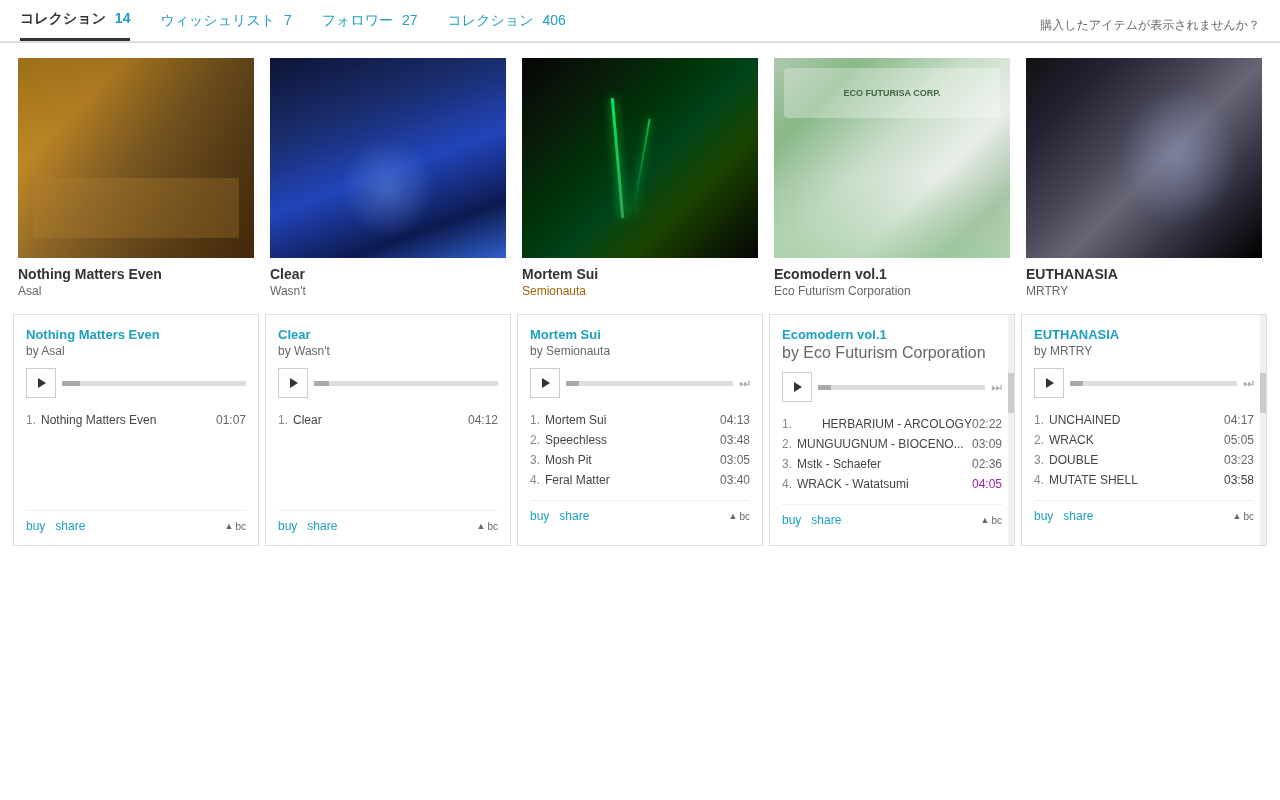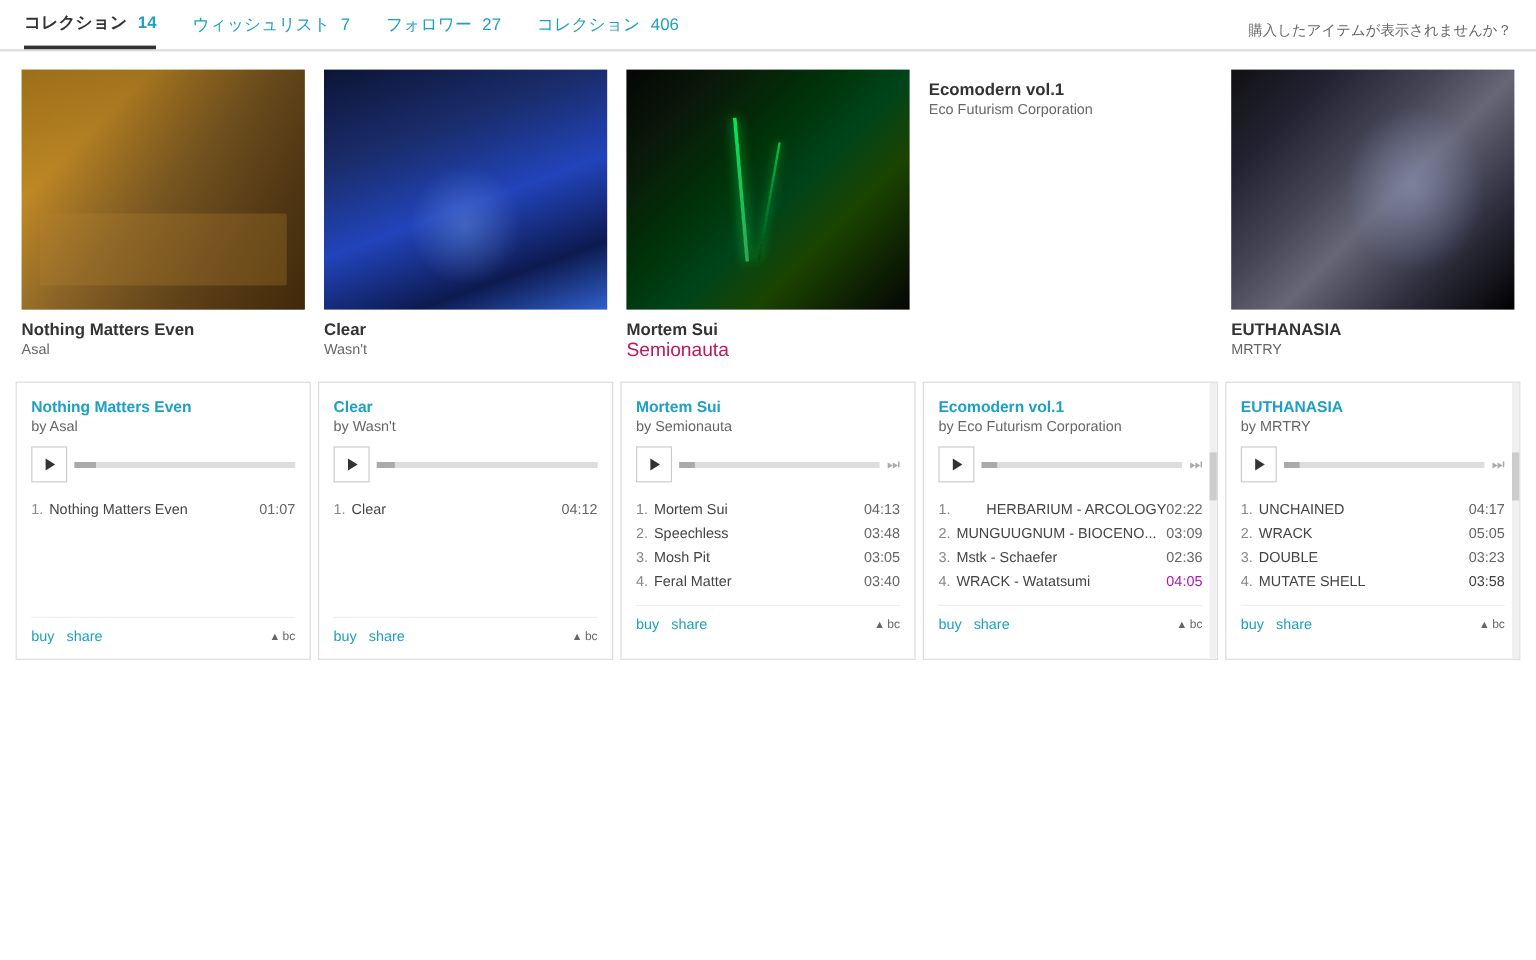--- a/index.html
+++ b/index.html
@@ -48,24 +48,28 @@
     <div style="font-weight:bold; font-size:14px; margin-top:8px;">Clear</div>
     <div style="font-size:12px; color:#666; margin-top:2px;">Wasn't</div>
   </div>
 
   <div style="flex:1; padding:0 8px;">
     <div style="width:100%; height:200px; background:linear-gradient(135deg,#050505 0%,#0a1a0a 20%,#003308 40%,#00441a 55%,#1a4400 70%,#050505 100%); position:relative; overflow:hidden;">
       <div style="position:absolute;top:20%;left:40%;width:3px;height:60%;background:linear-gradient(to bottom,rgba(0,255,100,0.9),rgba(100,255,150,0.5));transform:rotate(-5deg);box-shadow:0 0 10px rgba(0,255,80,0.8);"></div>
       <div style="position:absolute;top:30%;left:50%;width:2px;height:50%;background:linear-gradient(to bottom,rgba(0,255,100,0.7),transparent);transform:rotate(10deg);box-shadow:0 0 8px rgba(0,255,80,0.6);"></div>
     </div>
     <div style="font-weight:bold; font-size:14px; margin-top:8px;">Mortem Sui</div>
-    <div style="font-size:16px; color:#be185d; margin-top:2px;">Semionauta</div>
-  </div>
-
-  <div style="flex:1; padding:0 8px;">
+    <div style="font-size:12px; color:#a16207; margin-top:2px;">Semionauta</div>
+  </div>
+
+  <div style="flex:1; padding:0 8px;">
+    <div style="width:100%; height:200px; background:linear-gradient(135deg,#b0c8b0 0%,#88b888 20%,#c8ddc8 45%,#e8eee8 65%,#a8c4a8 85%,#ccdccc 100%); position:relative; overflow:hidden;">
+      <div style="position:absolute;top:10px;left:10px;right:10px;height:50px;background:rgba(255,255,255,0.3);border-radius:4px;display:flex;align-items:center;justify-content:center;font-size:9px;color:#446644;font-weight:bold;">ECO FUTURISA CORP.</div>
+      <div style="position:absolute;bottom:0;left:0;right:0;height:80px;background:linear-gradient(to top,rgba(150,200,150,0.6),transparent);"></div>
+    </div>
     <div style="font-weight:bold; font-size:14px; margin-top:8px;">Ecomodern vol.1</div>
     <div style="font-size:12px; color:#666; margin-top:2px;">Eco Futurism Corporation</div>
   </div>
 
   <div style="flex:1; padding:0 8px;">
     <div style="width:100%; height:200px; background:linear-gradient(135deg,#111 0%,#223 20%,#445 40%,#667 55%,#334 75%,#000 100%); position:relative; overflow:hidden;">
       <div style="position:absolute;top:15%;right:10%;width:50%;height:70%;background:radial-gradient(ellipse,rgba(150,160,200,0.5),transparent 70%);"></div>
     </div>
     <div style="font-weight:bold; font-size:14px; margin-top:8px;">EUTHANASIA</div>
     <div style="font-size:12px; color:#666; margin-top:2px;">MRTRY</div>
@@ -176,21 +180,21 @@
       </div>
       <div style="font-size:10px;color:#666;display:flex;align-items:center;gap:2px;">
         <span style="font-size:9px;">▲</span>
         <span>bc</span>
       </div>
     </div>
   </div>
 
   <div style="flex:1; border:1px solid #ddd; margin:0 3px; padding:12px; background:#fff; position:relative;">
     <div style="color:#1da0c3; font-weight:bold; font-size:13px; margin-bottom:2px; cursor:pointer;">Ecomodern vol.1</div>
-    <div style="font-size:12px; color:#666; margin-bottom:10px;">by Eco Futurism Corporation</div>
+    <div style="font-size:16px; color:#666; margin-bottom:10px;">by Eco Futurism Corporation</div>
     <div style="display:flex; align-items:center; gap:6px; margin-bottom:12px;">
       <button style="width:30px;height:30px;background:#fff;border:1px solid #ccc;display:flex;align-items:center;justify-content:center;cursor:pointer;flex-shrink:0;">
         <div style="width:0;height:0;border-top:5px solid transparent;border-bottom:5px solid transparent;border-left:8px solid #333;margin-left:2px;"></div>
       </button>
       <div style="flex:1;height:5px;background:#ddd;position:relative;">
         <div style="height:100%;background:#aaa;width:8%;"></div>
       </div>
       <span style="font-size:12px;color:#aaa;cursor:pointer;">⏭</span>
     </div>
     <ul style="list-style:none;">

